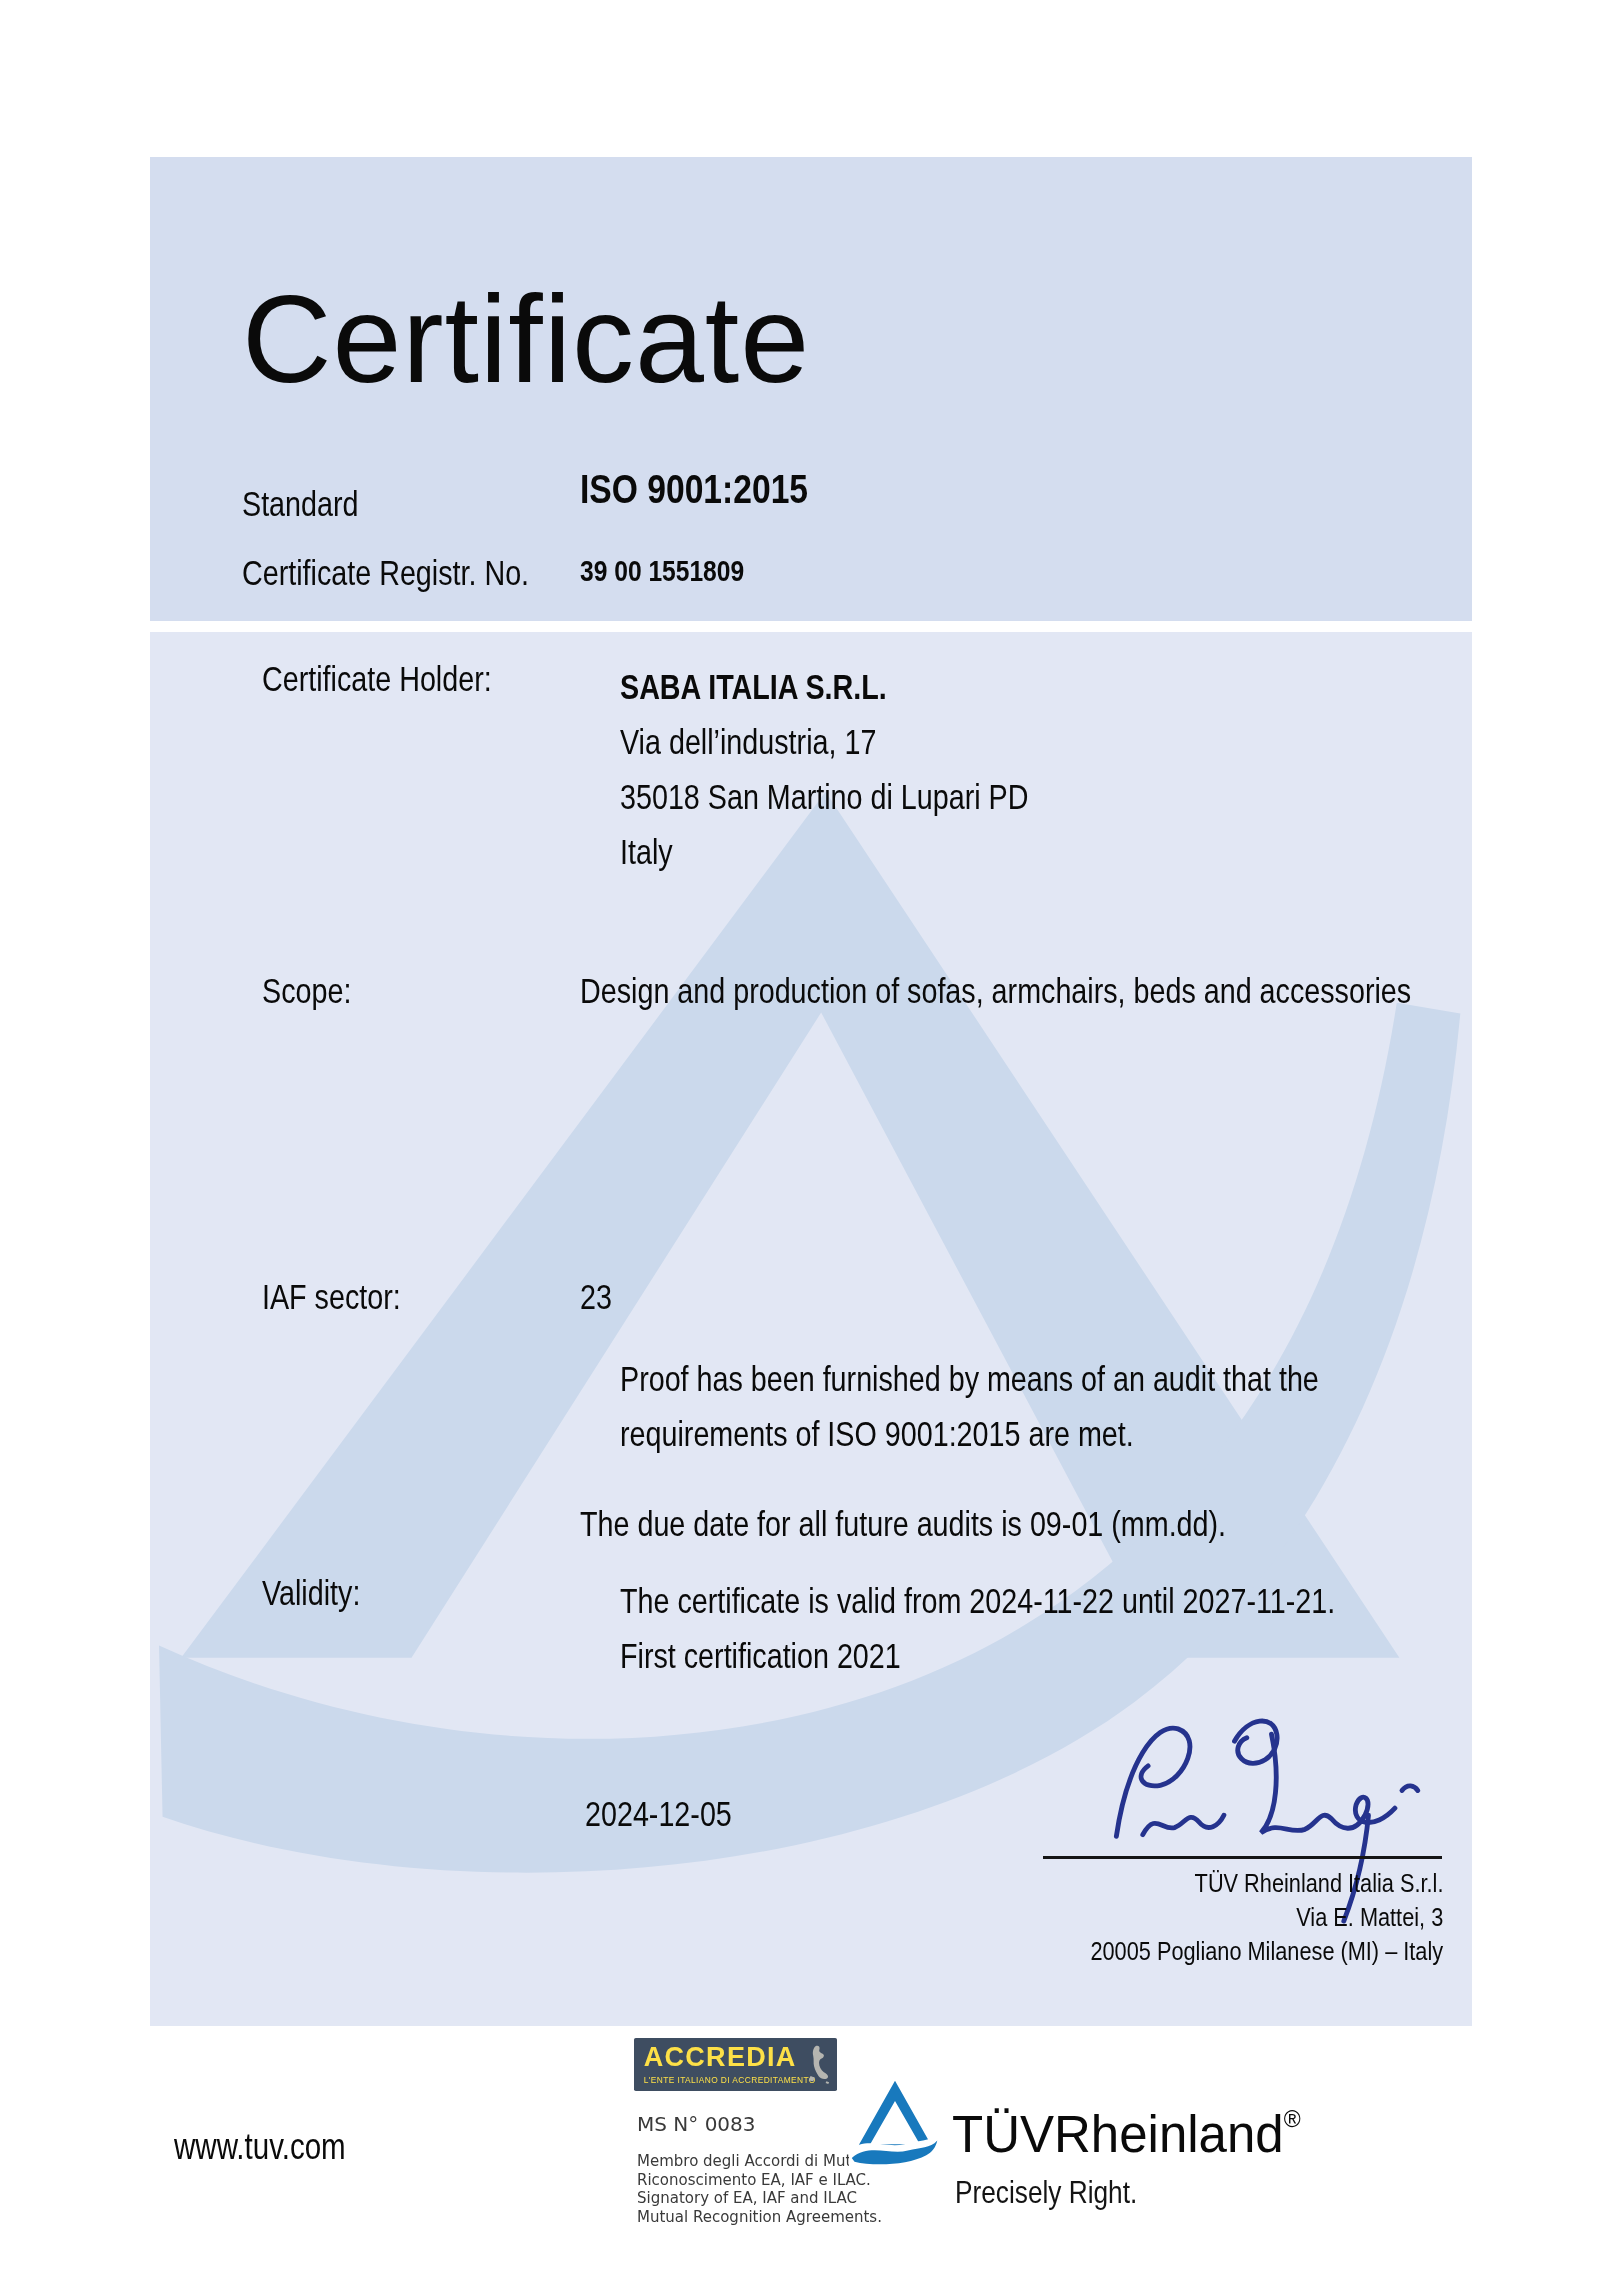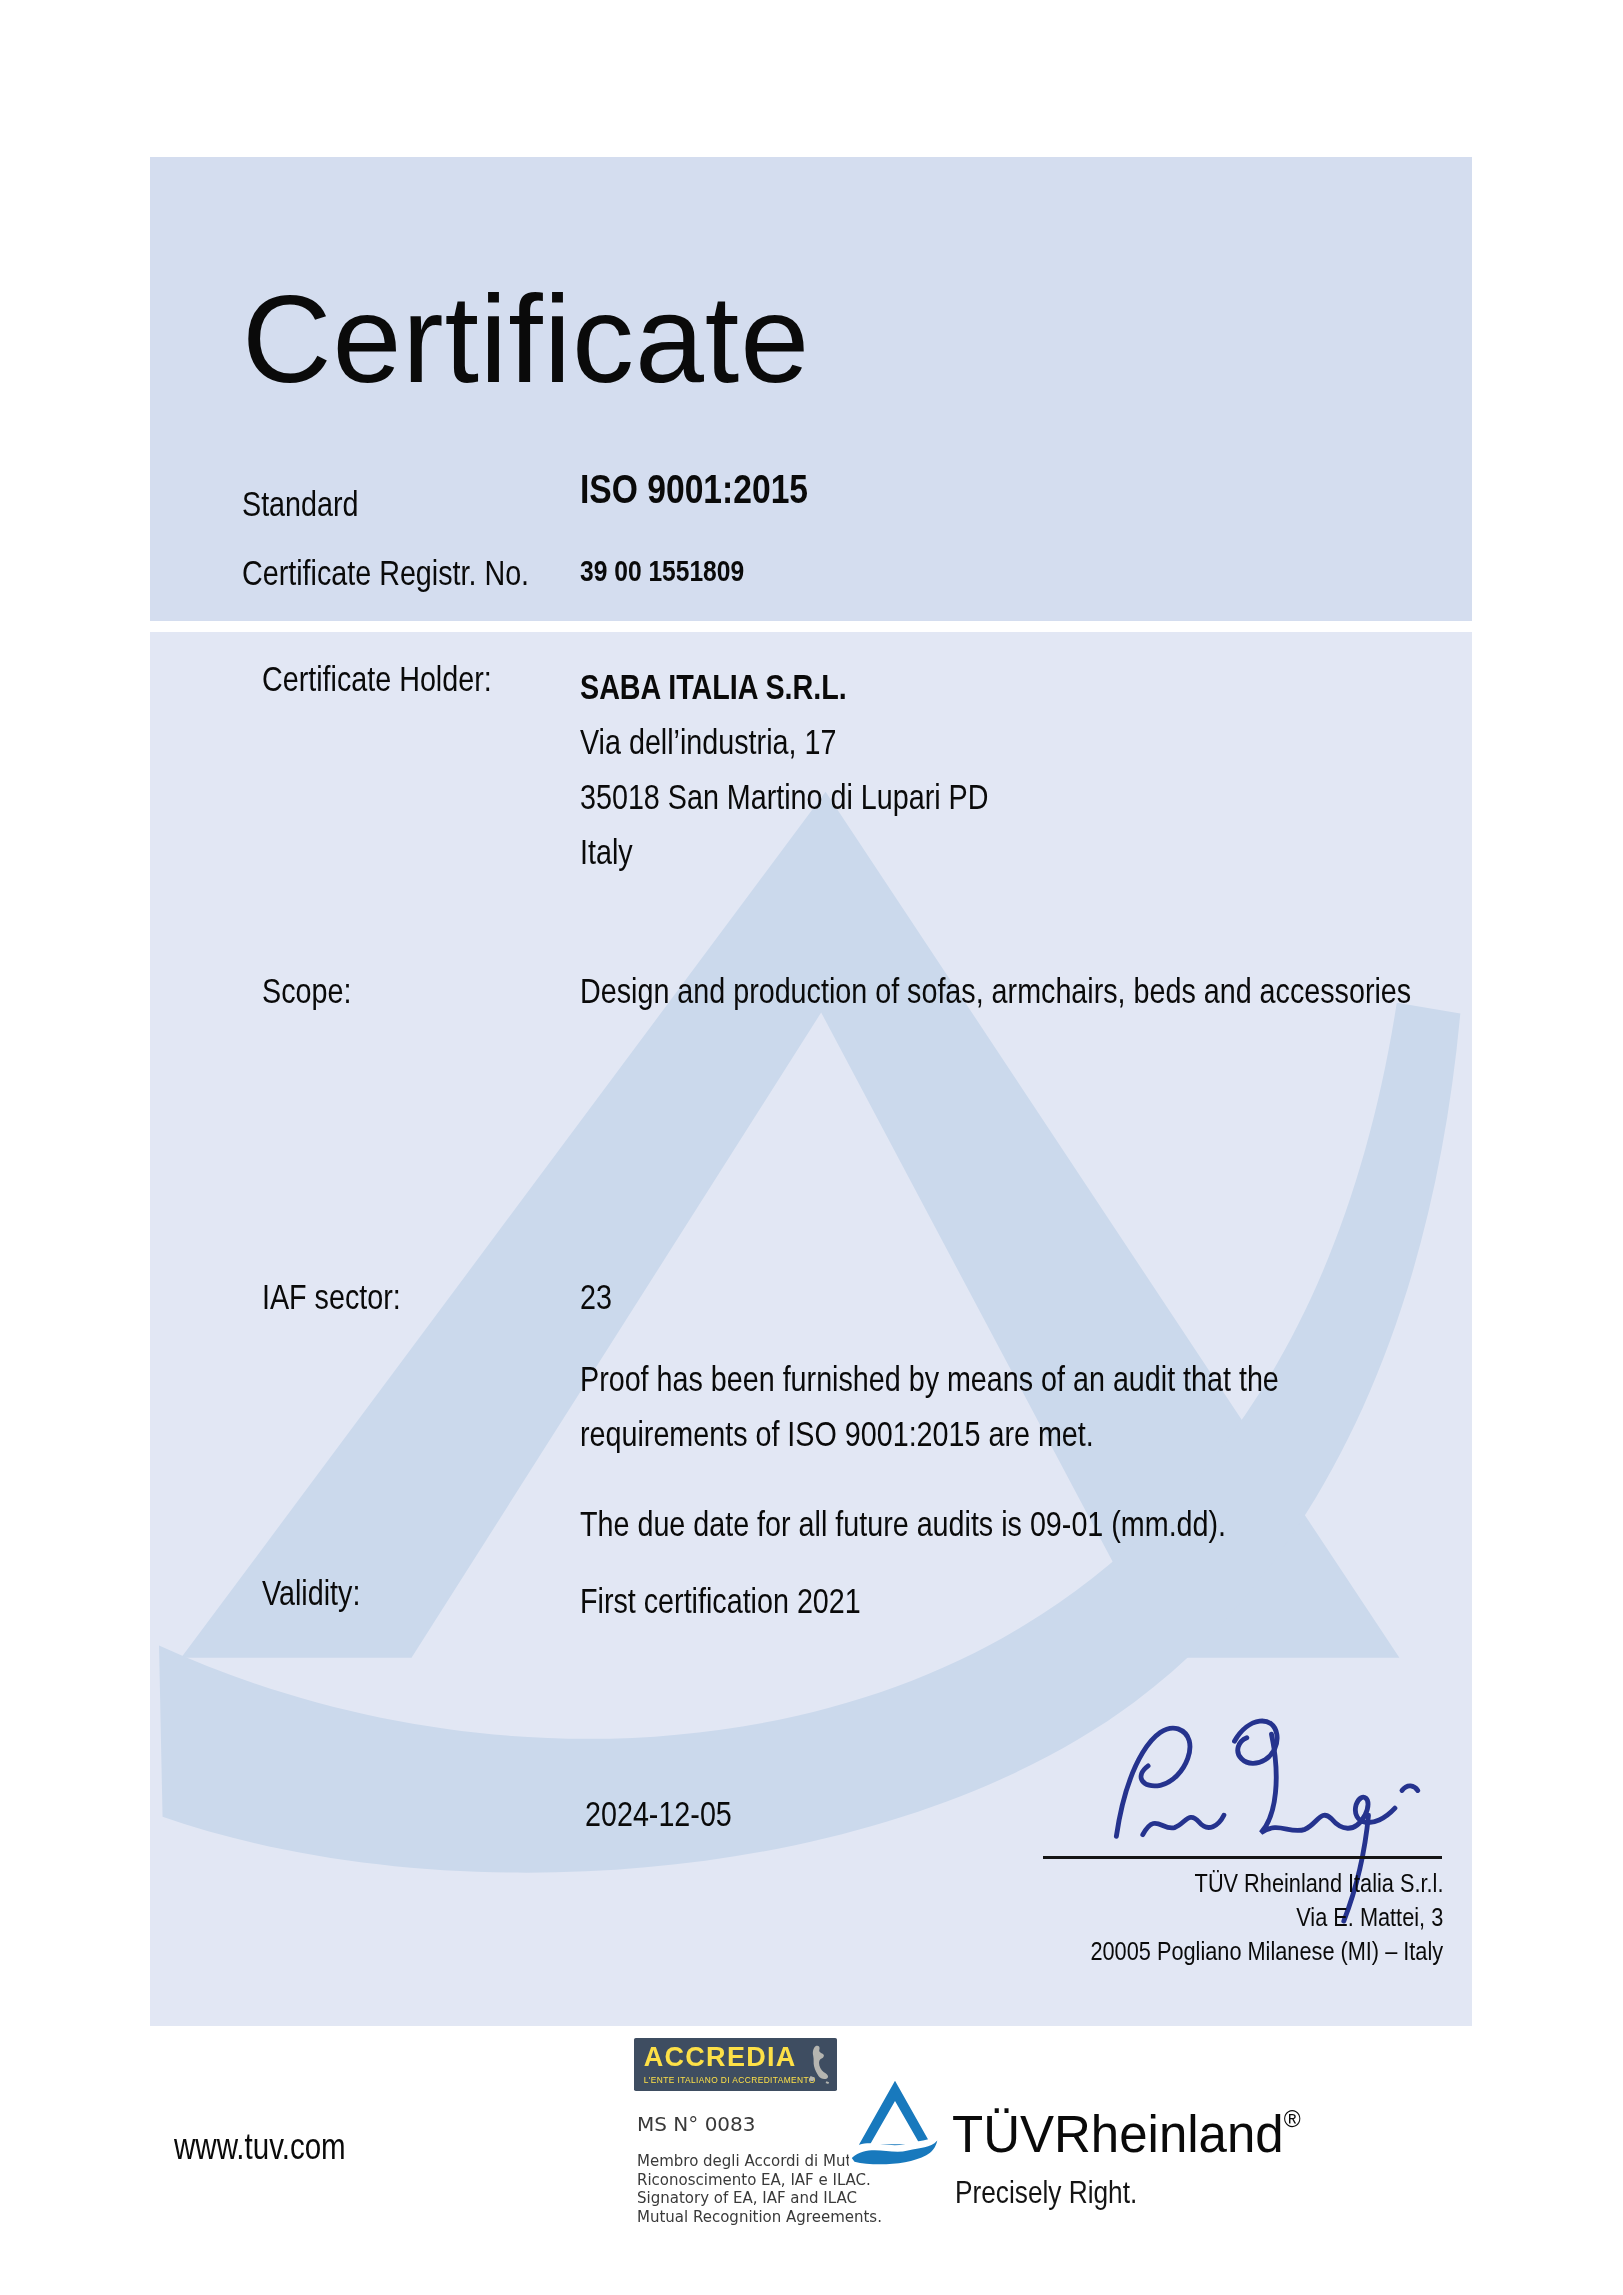--- a/index.html
+++ b/index.html
@@ -45,21 +45,21 @@
   
   .panel-body{
     position:absolute;left:150px;top:632px;width:1322px;height:1394px;
     background:var(--body-bg);
     overflow:hidden;
   }
   .wm{position:absolute;left:0;top:0;width:1322px;height:1394px;}
   .wm path{fill:var(--watermark);}
   .b-label{position:absolute;left:92px;font-size:35px;margin-left:20px;}
   .b-value{position:absolute;left:430px;font-size:35px;}
-  .lines div{line-height:55px;}
+  .lines div{line-height:55px;margin-left:40px;}
   .holder-block{top:26.5px;}
   .holder-name{font-weight:700;}
   .scope-label{top:339px;}
   .scope-value{top:339px;}
   .iaf-label{top:645px;}
   .iaf-value{top:645px;}
   .proof-block{top:719px;}
   .due-line{top:872px;}
   .validity-label{top:941px;}
   .validity-block{top:941px;}
@@ -128,20 +128,21 @@
     <div class="b-value iaf-value"><span class="cond">23</span></div>
 
     <div class="b-value proof-block lines">
       <div><span class="cond">Proof has been furnished by means of an audit that the</span></div>
       <div><span class="cond">requirements of ISO 9001:2015 are met.</span></div>
     </div>
     <div class="b-value due-line"><span class="cond">The due date for all future audits is 09-01 (mm.dd).</span></div>
 
     <div class="b-label validity-label"><span class="cond">Validity:</span></div>
     <div class="b-value validity-block lines">
+      <div><span class="cond">The certificate is valid from 2024-11-22 until 2027-11-21.</span></div>
       <div><span class="cond">First certification 2021</span></div>
     </div>
 
     <div class="issue-date"><span class="cond">2024-12-05</span></div>
 
     <svg class="sig-svg" viewBox="0 0 380 260" aria-hidden="true">
       <path d="M14,152 C26,70 58,22 84,30 C112,40 92,88 64,94 C44,98 34,84 50,72"></path>
       <path d="M44,150 C58,124 66,146 80,142 C92,138 96,122 108,136 C118,148 130,140 136,128"></path>
       <path d="M148,44 C164,16 192,14 196,36 C200,62 170,78 156,64 C148,56 152,44 162,40"></path>
       <path d="M190,36 C200,84 196,128 178,148 C198,134 210,150 228,144 C242,138 246,120 258,132 C268,144 284,150 296,128 C306,108 292,100 286,116 C280,138 306,146 330,120"></path>

